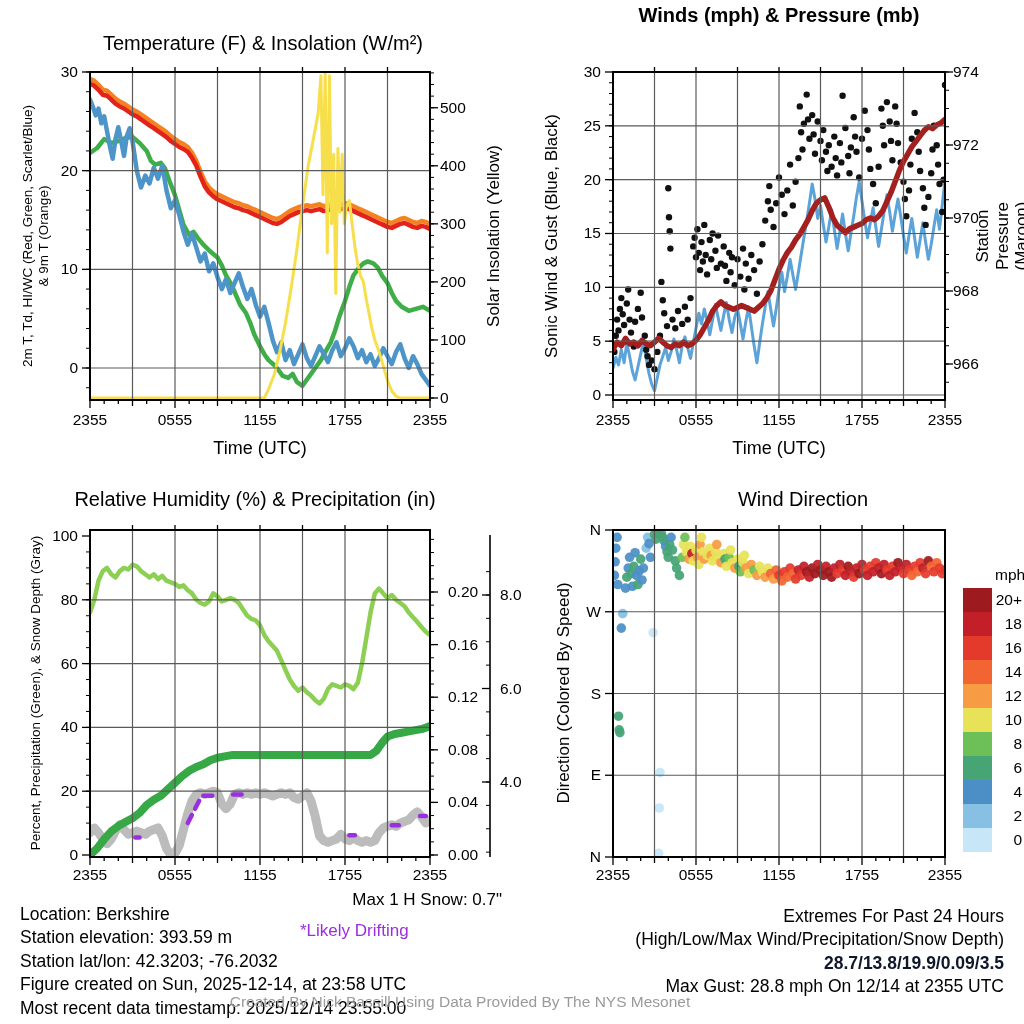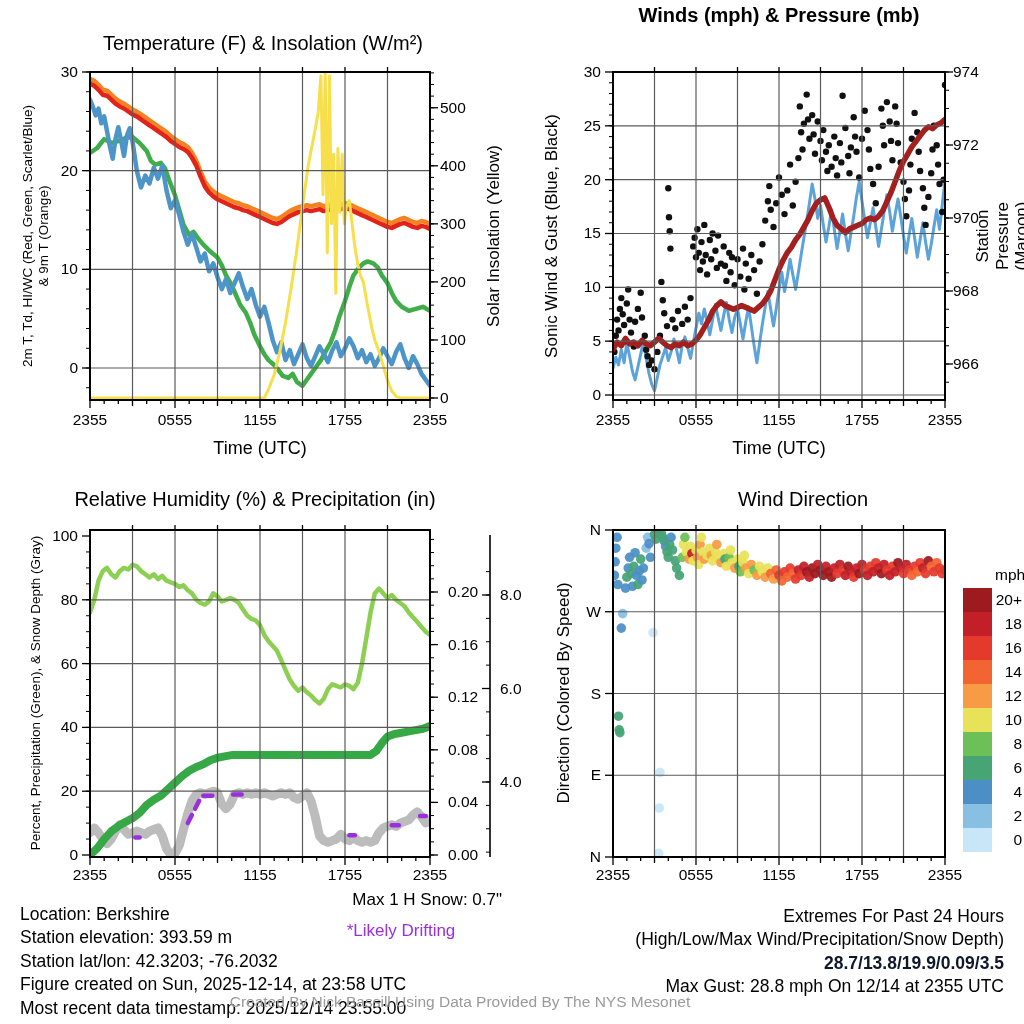--- a/index.html
+++ b/index.html
@@ -8,21 +8,21 @@
   #cv{position:absolute;left:0;top:0;}
   .ctitle{position:absolute;font-size:20px;white-space:nowrap;transform:translateX(-50%);}
   .xaxlab{position:absolute;font-size:18px;white-space:nowrap;transform:translateX(-50%);}
   .rot{position:absolute;transform:translate(-50%,-50%) rotate(-90deg);white-space:pre-line;
        text-align:center;line-height:1.15;}
   .rot13{font-size:13.5px;}
   .rot17{font-size:17px;}
   text{font-family:"Liberation Sans",sans-serif;fill:#000;}
   .finfo{position:absolute;left:20px;top:903px;font-size:17.5px;line-height:23.4px;}
   .fsnow{position:absolute;left:240px;width:262px;top:890px;font-size:17px;text-align:right;}
-  .fdrift{position:absolute;left:300px;width:202px;top:921px;font-size:17px;text-align:center;}
+  .fdrift{position:absolute;left:300px;width:202px;top:921px;font-size:17px;text-align:left;}
   .fext{position:absolute;right:20px;top:905px;font-size:17.5px;line-height:23.4px;text-align:right;}
   .fext .vals{font-weight:bold;}
   .fcredit{position:absolute;left:0;width:920px;top:993px;font-size:15.5px;text-align:center;}
 </style>
 </head>
 <body>
 
 <div id="page">
   <svg id="cv" width="1024" height="1024" viewBox="0 0 1024 1024">
       <defs>

